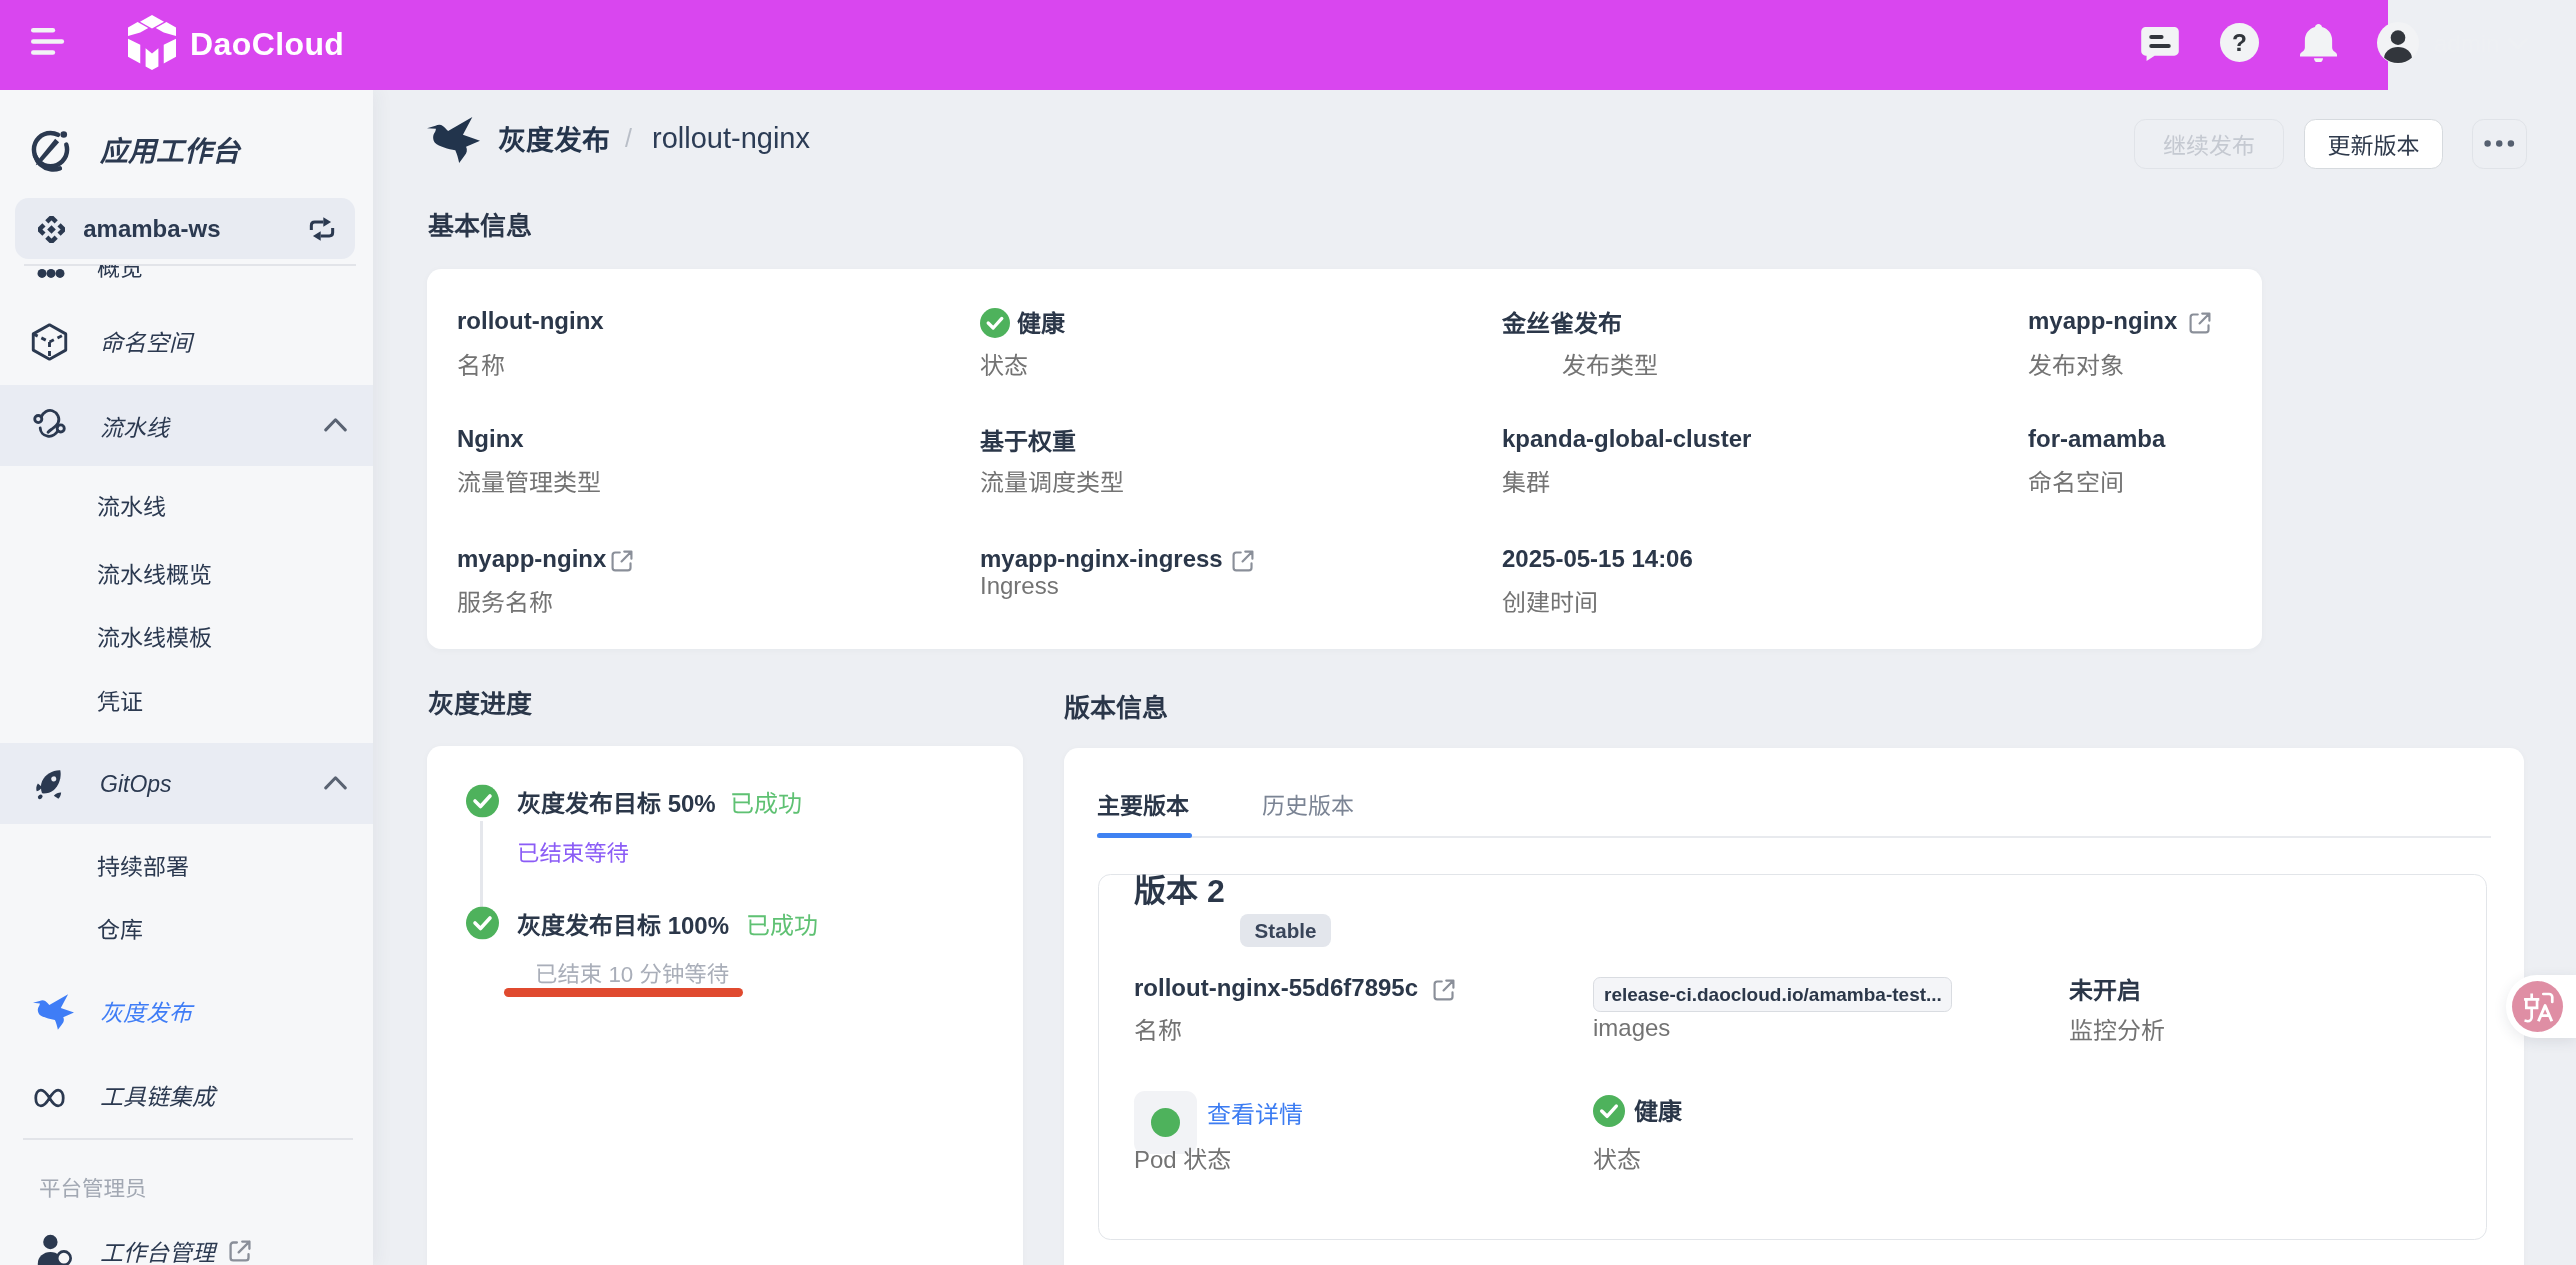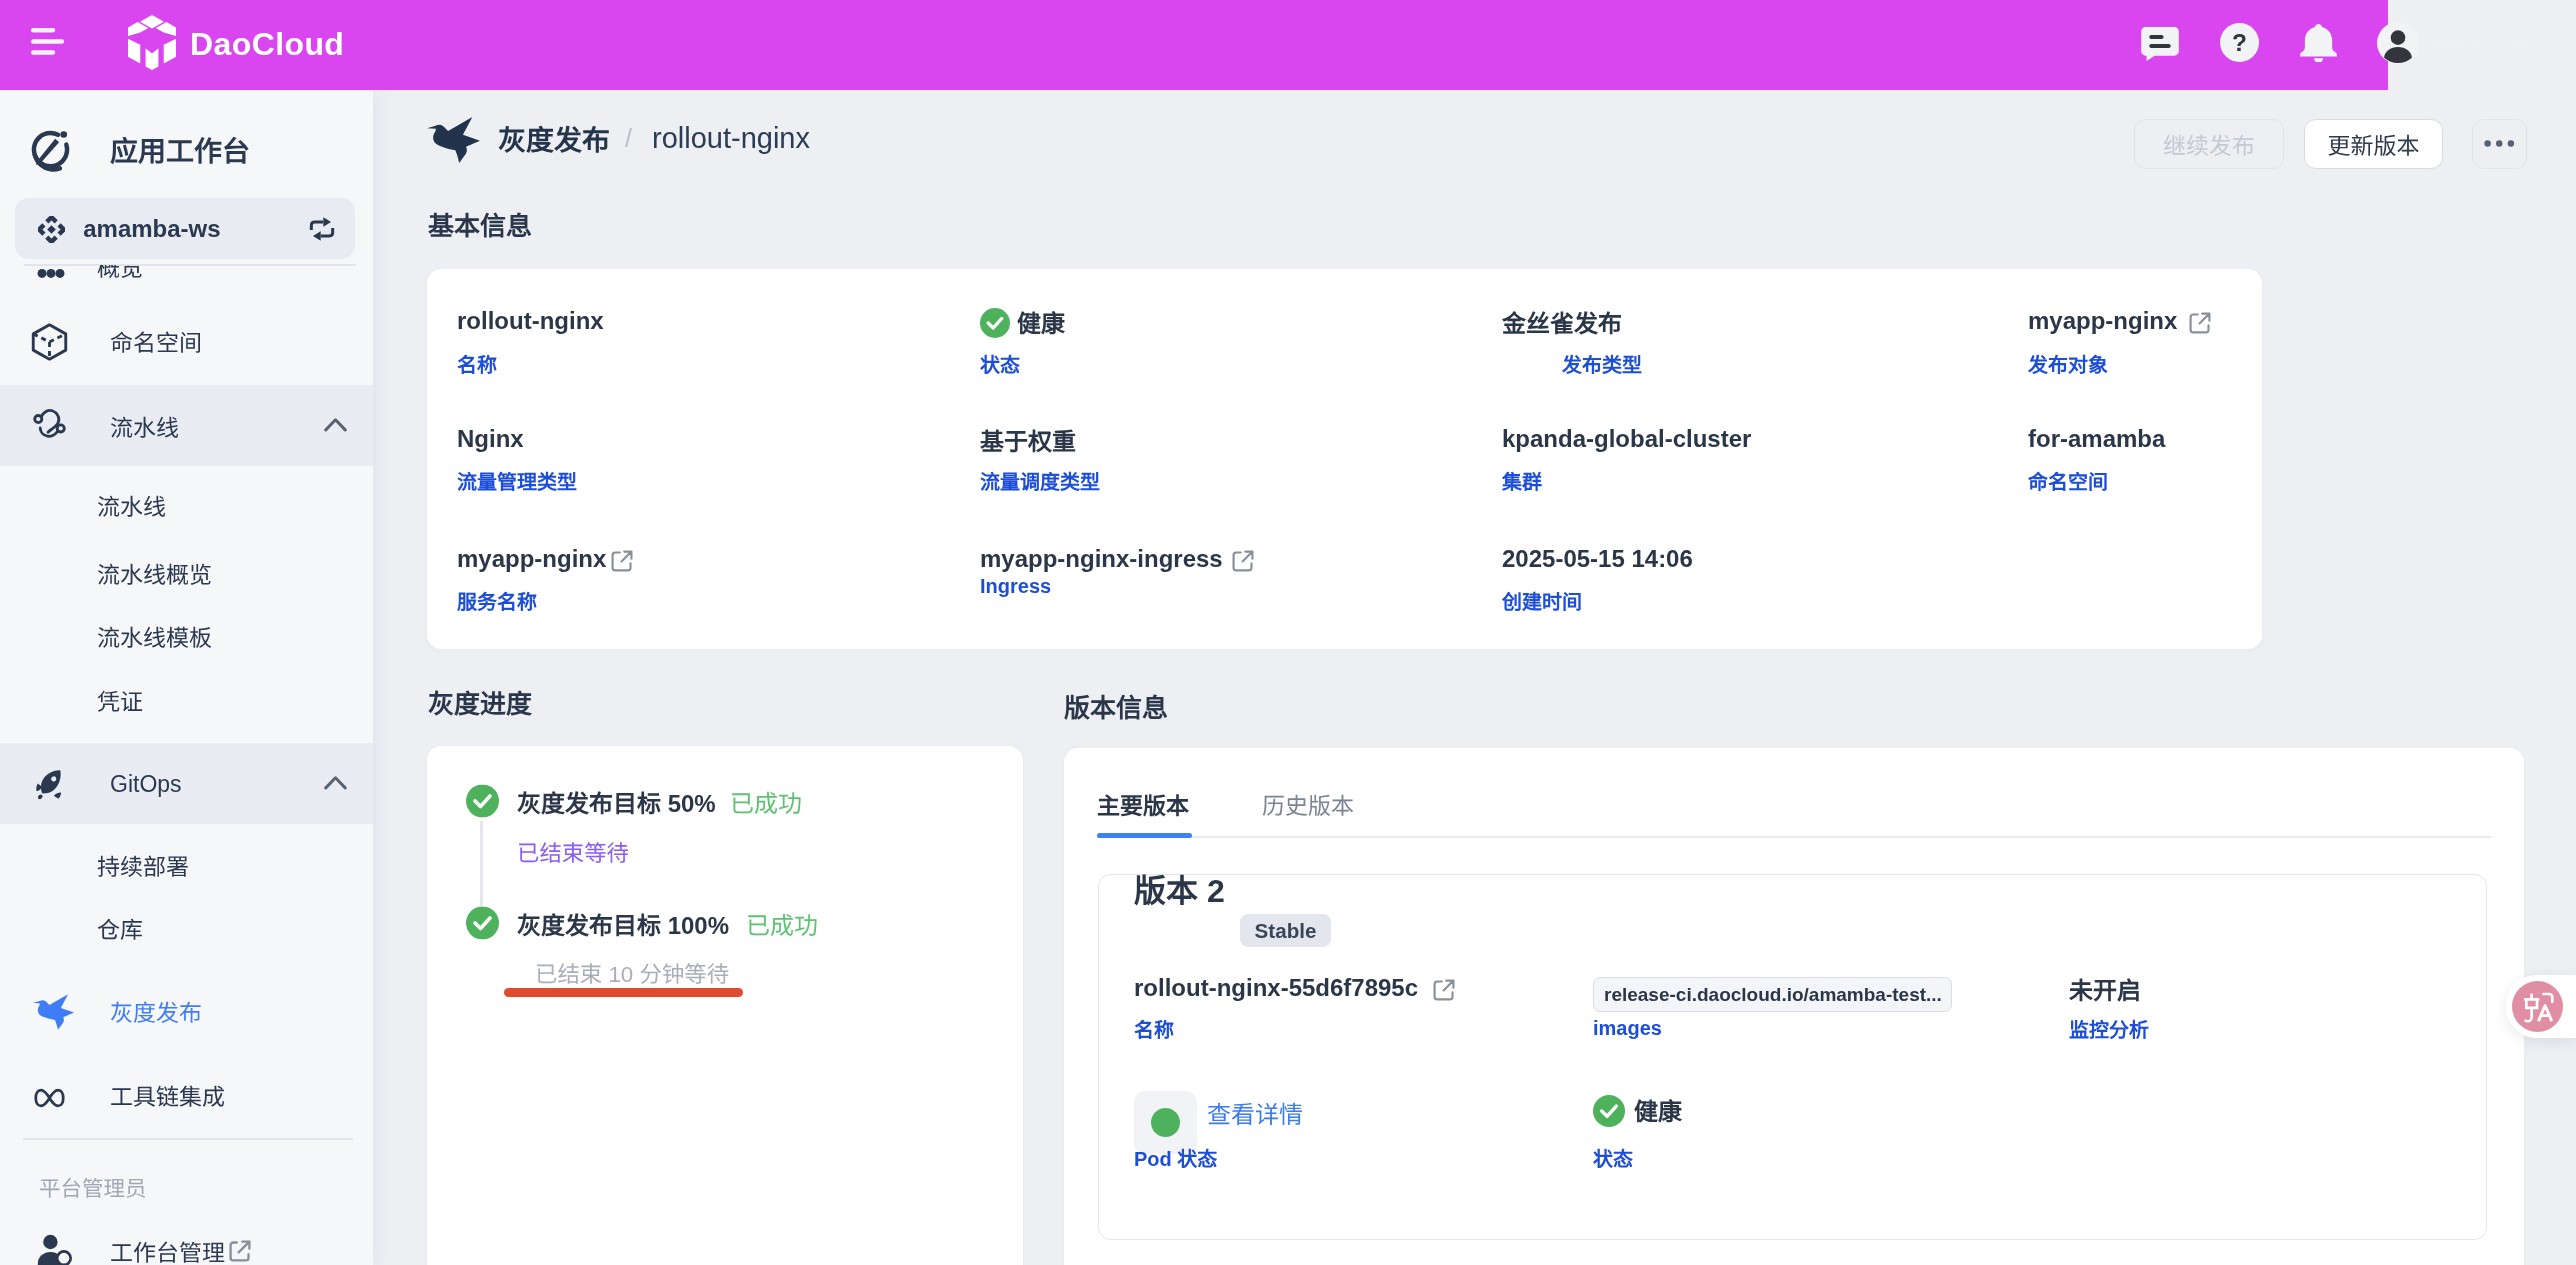--- a/index.html
+++ b/index.html
@@ -6,32 +6,32 @@
   html,body { width:2576px; height:1266px; overflow:hidden; }
   body { font-family:"Liberation Sans", sans-serif; background:#edeff3; position:relative; }
   .abs { position:absolute; }
   
   #topbar { position:absolute; left:0; top:0; width:2388px; height:90px; background:#d946ef; z-index:30; }
   #logo-text { position:absolute; left:190px; top:24px; font-size:32px; font-weight:bold; color:#fff; letter-spacing:0.4px; line-height:41px; }
   #admin { position:absolute; left:2434px; top:29px; font-size:24px; color:#eef0f3; line-height:29px; }
   
   #sidebar { position:absolute; left:0; top:90px; width:373px; height:1176px; background:#f6f7f9; z-index:20; box-shadow:5.4px 0 16px rgba(40,50,70,0.05); }
   .srow { position:absolute; left:0; width:373px; height:82px; }
-  .srow .txt { position:absolute; left:110px; top:50%; transform:translateY(-50%); font-size:23px; font-weight:500; color:#2b3950; white-space:nowrap; }
+  .srow .txt { position:absolute; left:100px; top:50%; transform:translateY(-50%); font-size:23px; font-weight:500; color:#2b3950; white-space:nowrap;font-style:italic; }
   .srow.hl { background:#e9ecf3; }
   .sub { position:absolute; left:97px; transform:translateY(-50%); font-size:23px; font-weight:500; color:#2b3950; white-space:nowrap; }
   #ws-box { position:absolute; left:15.2px; top:108px; width:340px; height:61px; background:#e8ebf2; border-radius:13.4px; }
   #ws-box .wstxt { position:absolute; left:68px; top:50%; transform:translateY(-50%); font-size:24px; font-weight:600; color:#2b3950; }
   .divider { position:absolute; height:1.8px; background:#e2e4e9; }
   
   #main { position:absolute; left:373px; top:90px; width:2203px; height:1176px; background:#edeff3; }
   .card { position:absolute; background:#fff; border-radius:14.3px; box-shadow:0 1.8px 7.2px rgba(40,50,70,0.03); }
   .sec-title { position:absolute; font-size:26px; font-weight:600; color:#2a3649; white-space:nowrap; }
   .val { position:absolute; font-size:24px; font-weight:600; color:#2b3749; white-space:nowrap; transform:translateY(-50%); margin-top:-1.8px; }
-  .lab { position:absolute; font-size:20px; color:#1d4ed8; white-space:nowrap; transform:translateY(-50%); margin-top:-4.5px;font-weight:bold; }
+  .lab { position:absolute; font-size:24px; color:#737373; white-space:nowrap; transform:translateY(-50%); margin-top:-4.5px; }
   .btn { position:absolute; top:119px; height:50px; border-radius:11.7px; font-size:23px; display:flex; align-items:center; justify-content:center; }
   .gcheck { position:absolute; transform:translateY(-50%); }
   .elink { position:absolute; transform:translateY(-50%); }
 </style>
 </head>
 <body>
 
 <div id="topbar">
   <svg class="abs" style="left:31px;top:28px" width="34" height="34" viewBox="0 0 38 38">
     <rect x="0" y="0" width="27" height="5" rx="2.5" fill="#f2f3f5"></rect>

